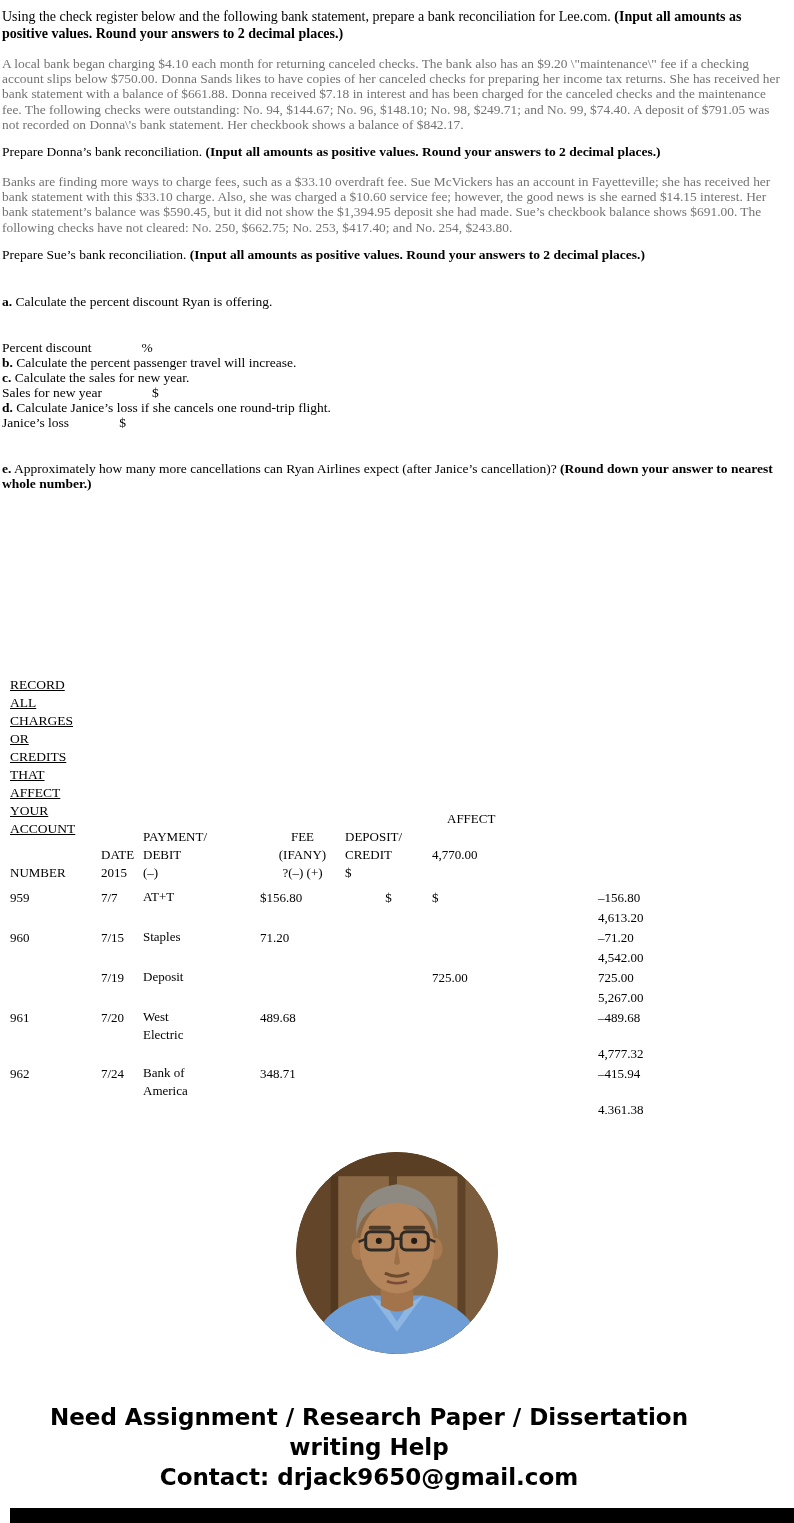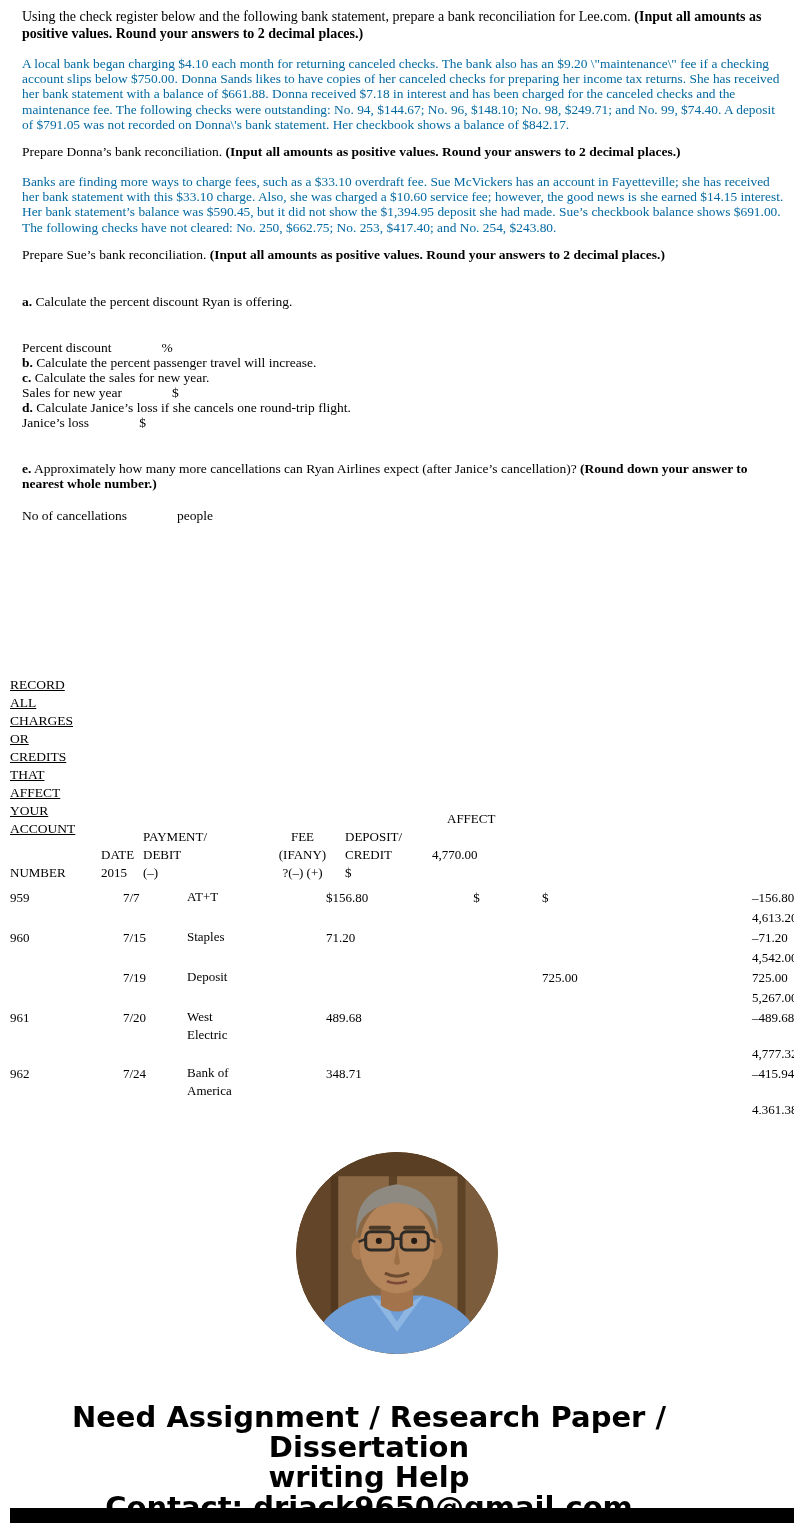--- a/index.html
+++ b/index.html
@@ -4,58 +4,58 @@
 <style>
   * { margin:0; padding:0; box-sizing:border-box; }
   html,body { width:794px; height:1523px; }
   body {
     position:relative;
     overflow:hidden;
     background:#ffffff;
     color:#000;
     font-family:"Liberation Serif", serif;
   }
-  .page { padding:8px 8px 0 22px; }
+  .page { padding:8px 8px 0 2px; }
 
   .intro { font-size:14px; line-height:17px; }
-  .problem { margin-top:14px; font-size:13.4px; line-height:15.2px; color:#0369a1; }
+  .problem { margin-top:14px; font-size:13.4px; line-height:15.2px; color:#737373; }
   .prepare { margin-top:12px; font-size:13.5px; line-height:16px; }
 
   .q { font-size:13.5px; line-height:15px; }
   .q-xl { margin-top:31px; }
   .q-lg { margin-top:17px; }
   .unit { display:inline-block; margin-left:50px; }
 
   
   .register {
     position:absolute; top:674px; left:10px; width:784px; height:440px;
     overflow:hidden; font-size:13px;
   }
   .reg-grid { display:grid; grid-template-columns:91px 42px 117px 85px 87px 76px 90px 1fr; }
   .reg-header { align-items:end; margin-bottom:6px; }
   .hdr { line-height:18px; white-space:pre-line; }
   .side-note { padding-top:2px; font-size:13.5px; line-height:18px; white-space:pre-line;text-decoration:underline; }
   .num-label { margin-top:26px; line-height:18px; }
   .bal-label { padding-left:15px; }
-  .reg-row { align-items:start; line-height:20px;gap:22px; }
+  .reg-row { align-items:start; line-height:20px; }
   .c-desc { white-space:pre-line; line-height:18px; }
   .c-fee { text-align:center; }
   .reg-row.tall .balance { margin-top:16px; }
 
   
   .avatar {
     position:absolute; top:1152px; left:296px;
     width:202px; height:202px; border-radius:50%; overflow:hidden;
   }
 
   
   .footer {
     position:absolute; top:1402px; left:0; width:738px;
     text-align:center; font-family:"DejaVu Sans", sans-serif;
-    font-weight:bold; font-size:29px; line-height:30px; color:#000;
+    font-weight:bold; font-size:23px; line-height:30px; color:#000;
   }
 
   .bottom-bar {
     position:absolute; left:10px; right:0; bottom:0; height:15px;
     background:#000;
   }
 </style>
 </head>
 <body>
 
@@ -76,21 +76,20 @@
 
   <p class="q"><b>b.</b> <span>Calculate the percent passenger travel will increase.</span></p>
 
   <p class="q"><b>c.</b> <span>Calculate the sales for new year.</span></p>
   <p class="q"><span>Sales for new year</span><span class="unit">$</span></p>
 
   <p class="q"><b>d.</b> <span>Calculate Janice’s loss if she cancels one round-trip flight.</span></p>
   <p class="q"><span>Janice’s loss</span><span class="unit">$</span></p>
 
   <p class="q q-xl"><b>e.</b> <span>Approximately how many more cancellations can Ryan Airlines expect (after Janice’s cancellation)? </span><b>(Round down your answer to nearest whole number.)</b></p>
-  <p class="q q-lg"><span>No of cancellations</span><span class="unit">people</span></p>
 
 </div>
 
 <div class="register">
 
   <div class="reg-grid reg-header">
     <div>
       <div class="side-note">RECORD
 ALL
 CHARGES

